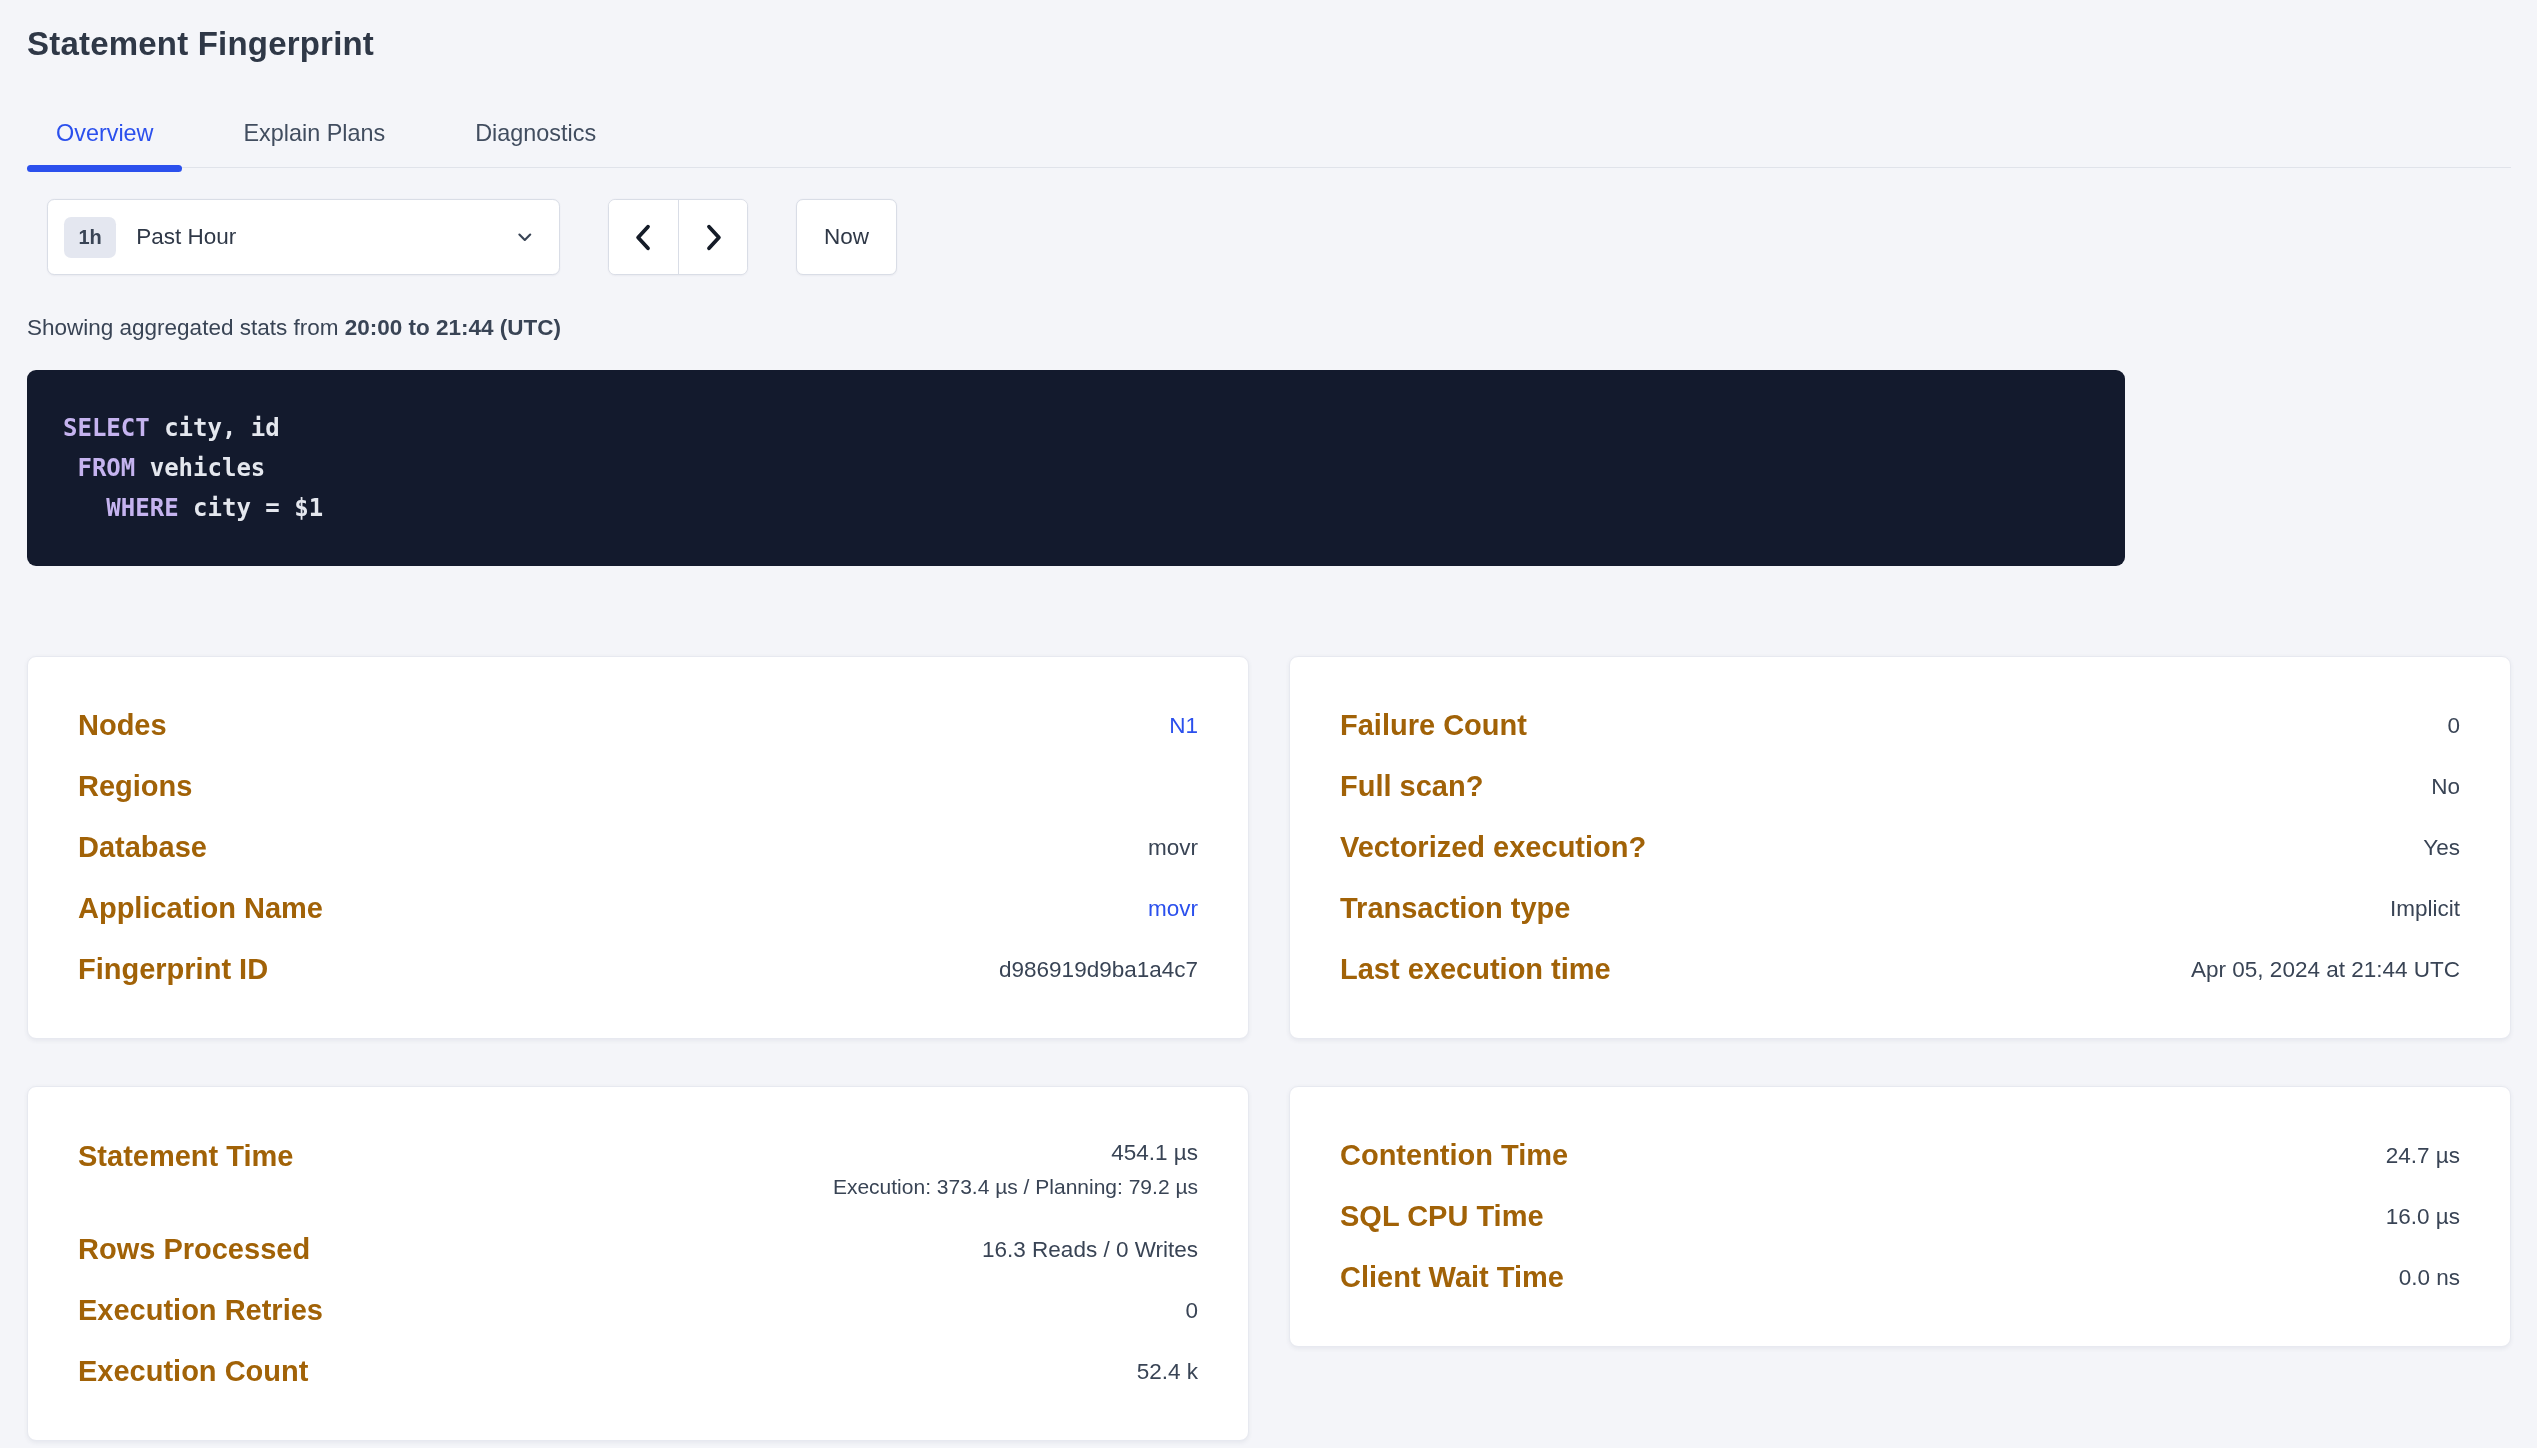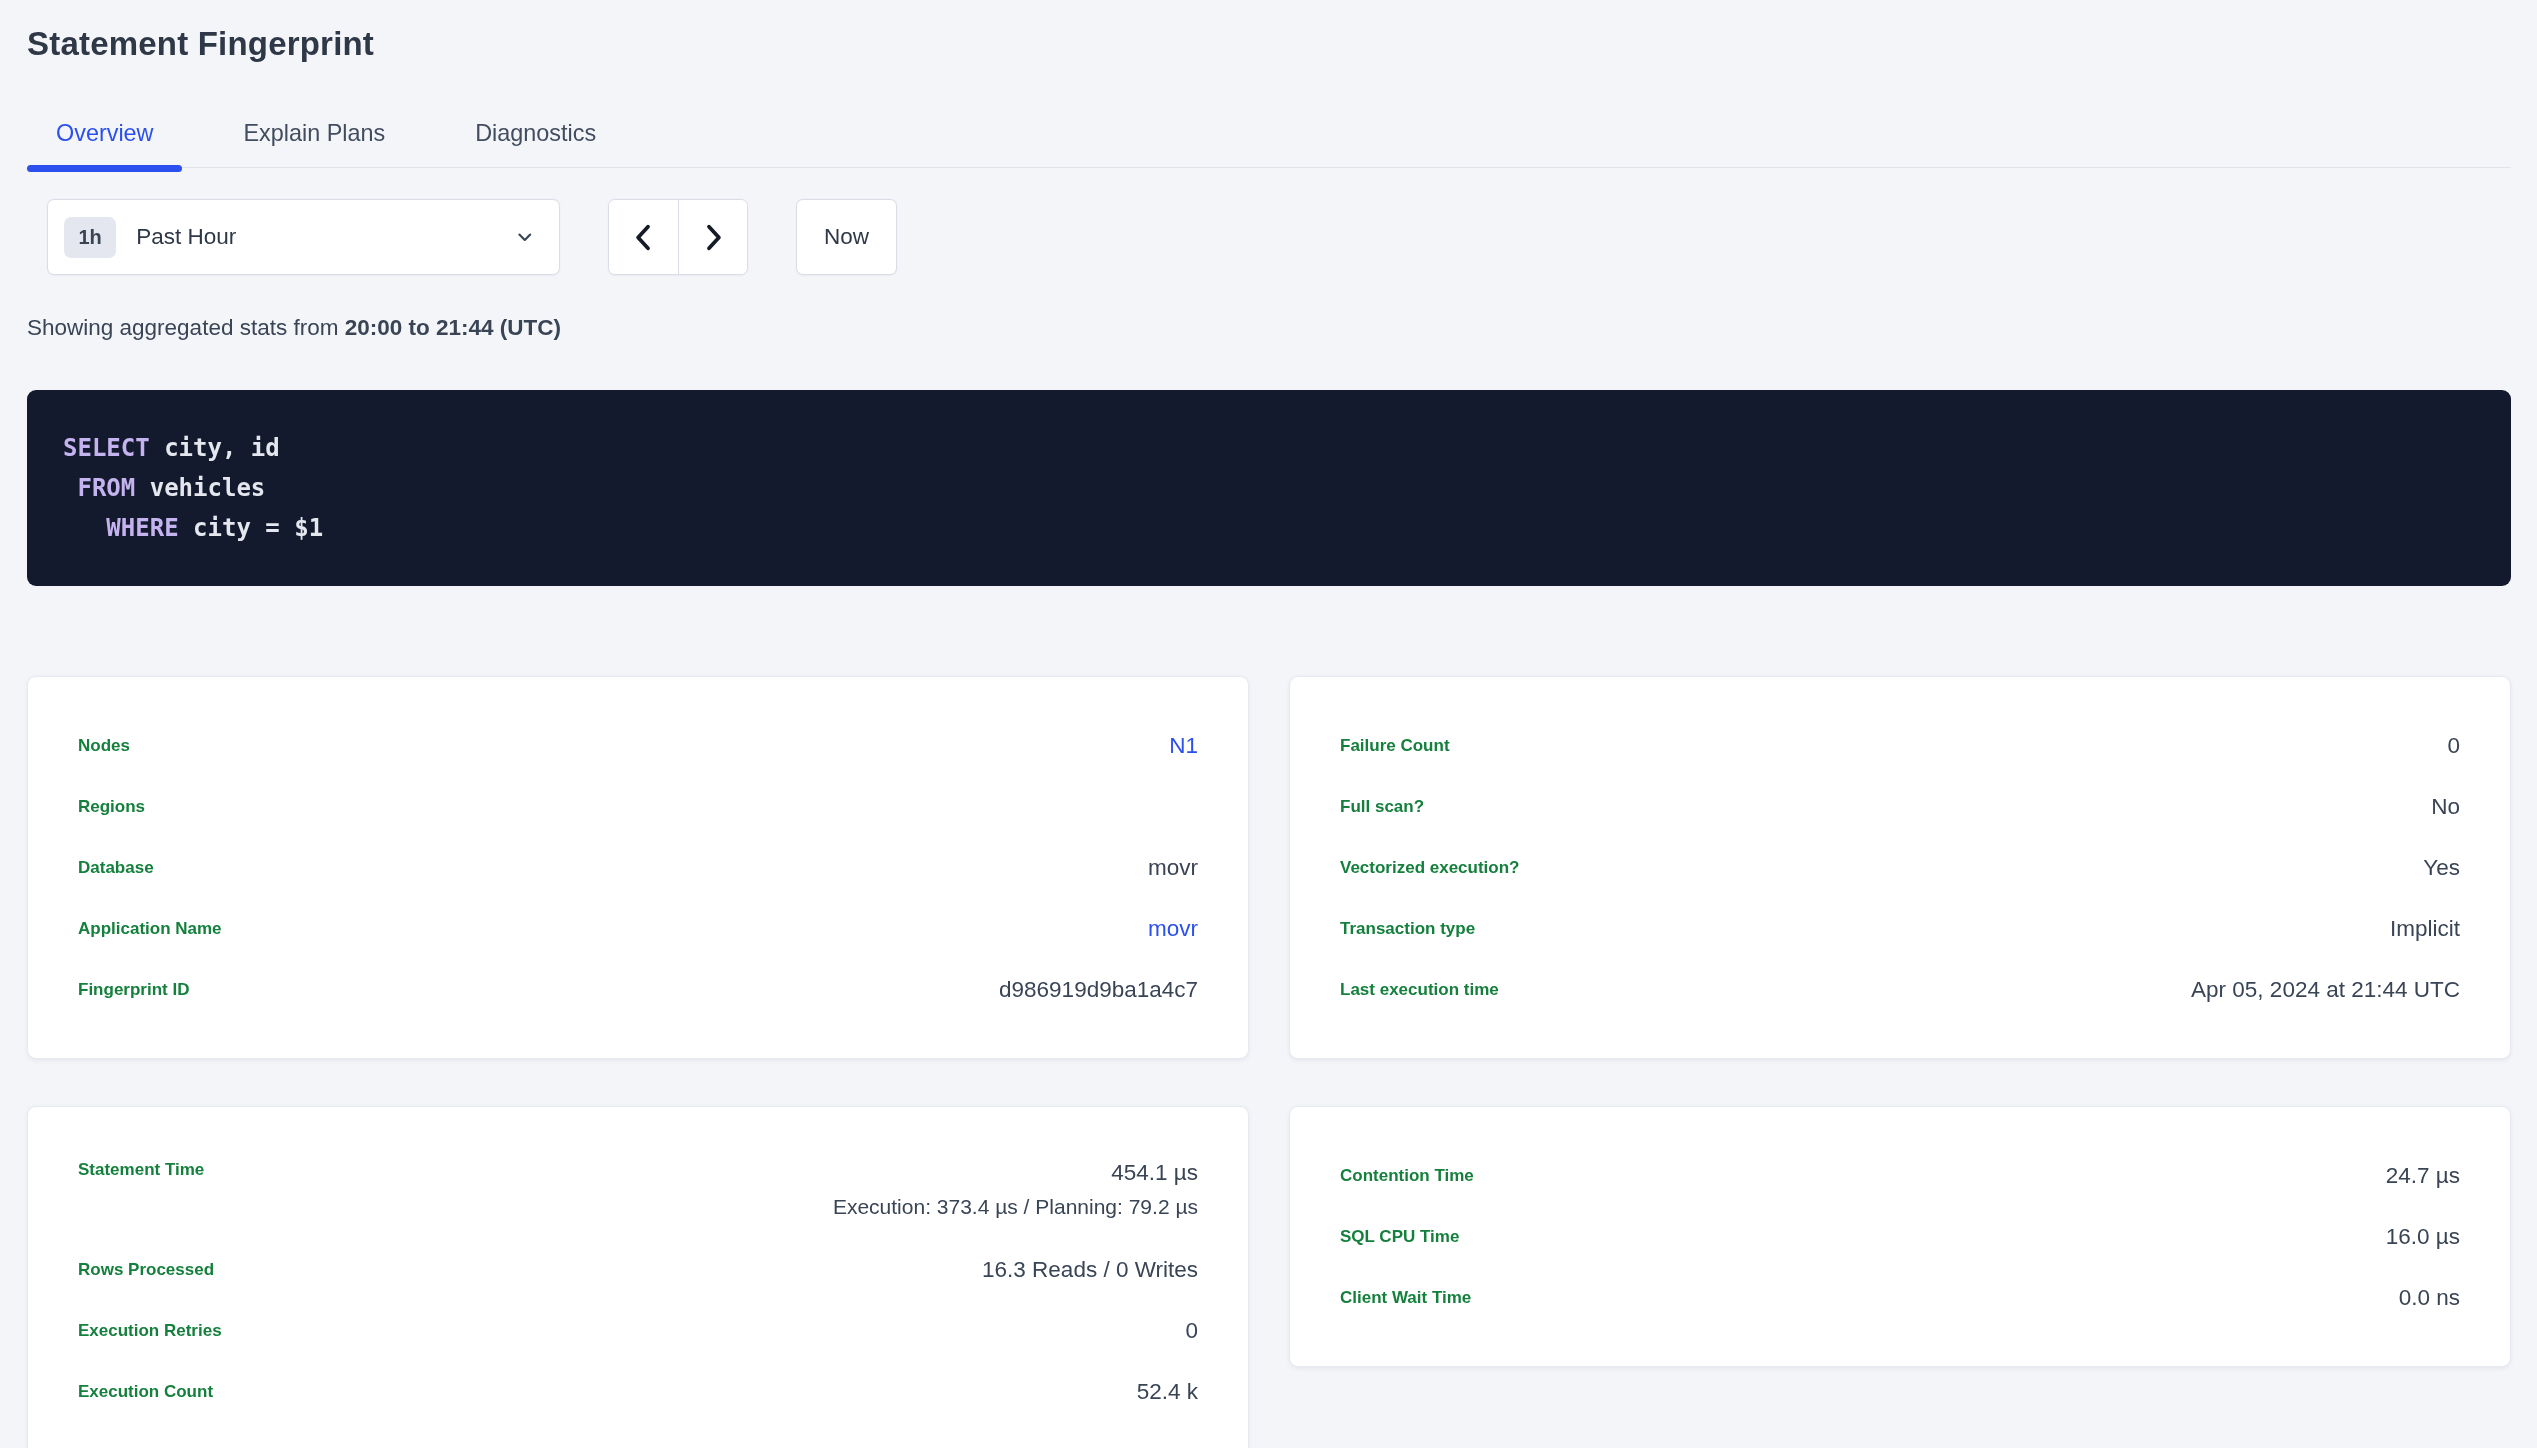--- a/index.html
+++ b/index.html
@@ -65,22 +65,22 @@
     font-size: 22.5px; color: #2f3847; font-family: inherit; cursor: pointer;
     box-shadow: 0 0.9px 1.8px rgba(60,72,94,.06);
   }
 
   
   .caption { margin-top: 38px; font-size: 22.5px; color: #394455; line-height: 29px; }
   .caption b { font-weight: 700; }
 
   
   .sql-box {
-    margin-top: 48px; background: #131a2d; border-radius: 9px;
-    padding: 38px 36px; width: 2484px;
+    margin-top: 28px; background: #131a2d; border-radius: 9px;
+    padding: 38px 36px; width: 2098px;
   }
   .sql-line {
     font-family: "DejaVu Sans Mono", "Liberation Mono", monospace;
     font-size: 24px; font-weight: 700; line-height: 40px;
     color: #e4e7ee; white-space: pre;
   }
   .sql-line .kw { color: #c5b3ef; }
 
   
   .cards {
@@ -92,21 +92,21 @@
   }
   .card {
     background: #fff; border: 0.9px solid #e7e9f0; border-radius: 9px;
     padding: 38px 50px; box-shadow: 0 1.8px 4.5px rgba(60,72,94,.07);
   }
   .stat-row {
     min-height: 61px; display: flex; align-items: center;
     justify-content: space-between; gap: 36px;
   }
   .stat-row.has-sub { align-items: flex-start; padding-top: 15.3px; min-height: 94px; }
-  .stat-label { font-size: 17px; font-weight: 700; color: #15803d; white-space: nowrap; }
+  .stat-label { font-size: 29px; font-weight: 700; color: #a16207; white-space: nowrap; }
   .stat-value { font-size: 22.5px; color: #394455; text-align: right; }
   .stat-value.link { color: #2b50ed; cursor: pointer; }
   .value-stack { display: flex; flex-direction: column; align-items: flex-end; gap: 9px; }
   .stat-sub { font-size: 21px; color: #394455; text-align: right; }
   .icon svg { display: block; }
 </style>
 </head>
 <body>
 
 <div class="page">

